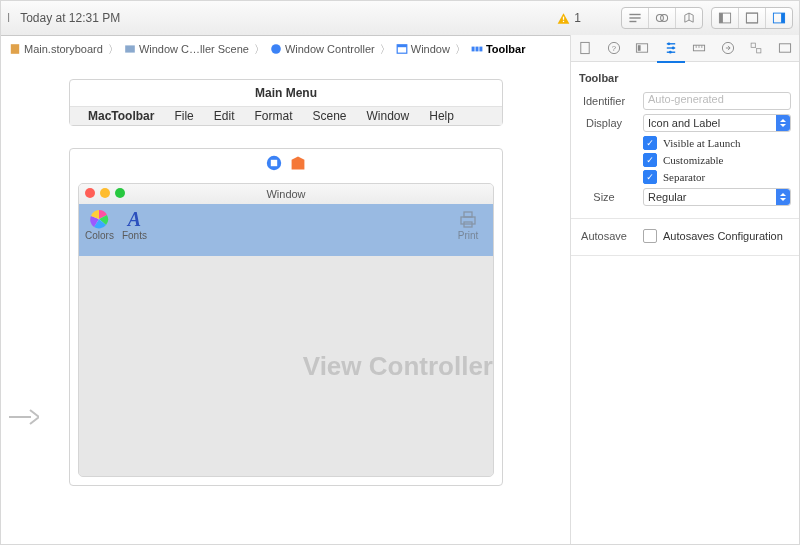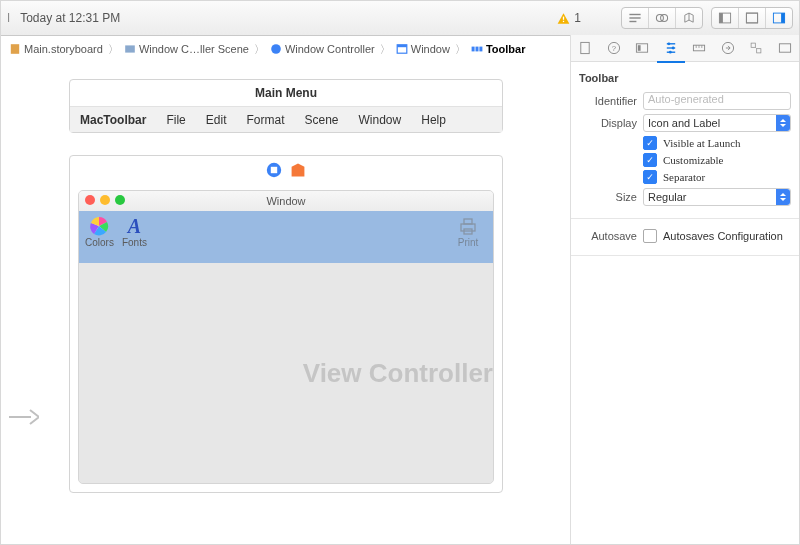--- a/index.html
+++ b/index.html
@@ -22,36 +22,36 @@
 .jump .navbtn{width:18px;height:18px;display:flex;align-items:center;justify-content:center;color:#888;}
 
 .body{position:absolute;top:60px;left:0;right:228px;bottom:0;background:#fff;overflow:hidden;}
 .inspector{position:absolute;top:34px;right:0;bottom:0;width:228px;border-left:1px solid #dedede;background:#fff;font-size:11px;}
 .insp-tabs{height:26px;border-bottom:1px solid #dedede;display:flex;align-items:center;justify-content:space-evenly;background:#f7f7f7;}
 .insp-tabs div{flex:1;display:flex;align-items:center;justify-content:center;height:100%;color:#777;}
 .insp-tabs div.sel{color:#1278e6;border-bottom:2px solid #1278e6;margin-bottom:-1px;}
 .insp-section{border-bottom:1px solid #e6e6e6;padding:6px 0 8px 0;}
 .insp-title{font-weight:bold;font-size:11px;padding:4px 8px;color:#444;}
 .row{display:flex;align-items:center;margin:4px 0;}
-.row .lbl{width:66px;text-align:right;padding-right:6px;color:#555;}
+.row .lbl{width:66px;text-align:center;padding-right:6px;color:#555;}
 .row .ctrl{flex:1;padding-right:8px;}
 .textfield{border:1px solid #cfcfcf;border-radius:3px;height:18px;box-sizing:border-box;padding:0 4px;color:#aaa;width:100%;background:#fff;}
 .popup{border:1px solid #cfcfcf;border-radius:3px;height:18px;display:flex;align-items:center;padding:0 4px;background:#fff;position:relative;width:100%;box-sizing:border-box;}
 .popup .arrows{width:14px;background:#3b82f6;position:absolute;right:0;top:0;bottom:0;border-radius:0 3px 3px 0;display:flex;flex-direction:column;align-items:center;justify-content:center;}
 .popup .arrows::before,.popup .arrows::after{content:'';border:3px solid transparent;}
 .popup .arrows::before{border-bottom-color:#fff;margin-bottom:1px;}
 .popup .arrows::after{border-top-color:#fff;margin-top:1px;}
 .chk{display:flex;align-items:center;gap:6px;margin:3px 0 3px 72px;font-family:Liberation Serif, serif;}
 .chk .box{width:12px;height:12px;border:1px solid #aaa;border-radius:2px;display:flex;align-items:center;justify-content:center;background:#fff;}
 .chk .box.on{background:#2d7ff6;border-color:#2d7ff6;}
 .chk .box.on::after{content:'✓';color:#fff;font-size:9px;line-height:1;}
 
 .menu-card{width:432px;margin:18px auto 0;border:1px solid #d4d4d4;border-radius:4px;background:#fff;}
 .menu-title{height:26px;display:flex;align-items:center;justify-content:center;font-weight:bold;border-bottom:1px solid #e2e2e2;}
-.menus{display:flex;background:#f1f1f1;height:25px;align-items:center;}
+.menus{display:flex;background:#f1f1f1;height:18px;align-items:center;padding-left:8px;}
 .menus span{padding:0 10px;font-size:12px;}
 .menus span.cur{font-weight:bold;}
 .win-card{width:432px;margin:22px auto 0;border:1px solid #d4d4d4;border-radius:4px;background:#fff;position:relative;}
 .win-icons{height:28px;display:flex;align-items:center;justify-content:center;gap:8px;}
 .win-icons svg{width:16px;height:16px;}
 .win-frame{margin:6px 8px 8px;border:1px solid #d5d5d5;border-radius:5px;overflow:hidden;background:#e7e7e7;position:relative;}
 .win-titlebar{height:20px;background:linear-gradient(#f7f7f7,#ececec);display:flex;align-items:center;justify-content:center;position:relative;font-size:11px;color:#555;}
 .traffic{position:absolute;left:6px;top:4px;display:flex;gap:5px;}
 .dot{width:10px;height:10px;border-radius:50%;}
 .dot.r{background:#ff5f57;}.dot.y{background:#febc2e;}.dot.g{background:#28c840;}

